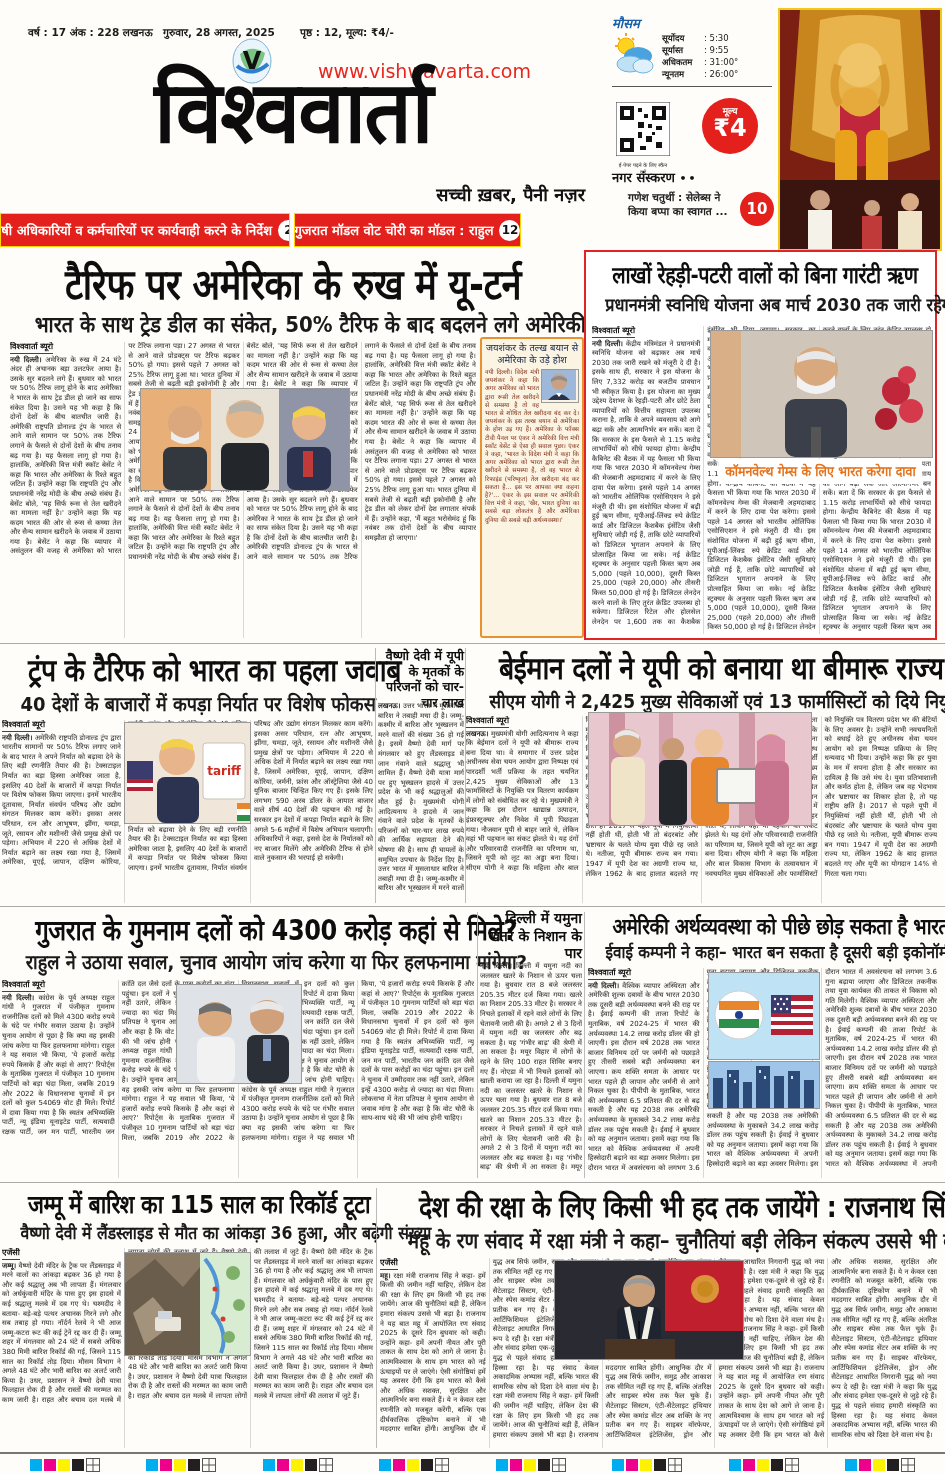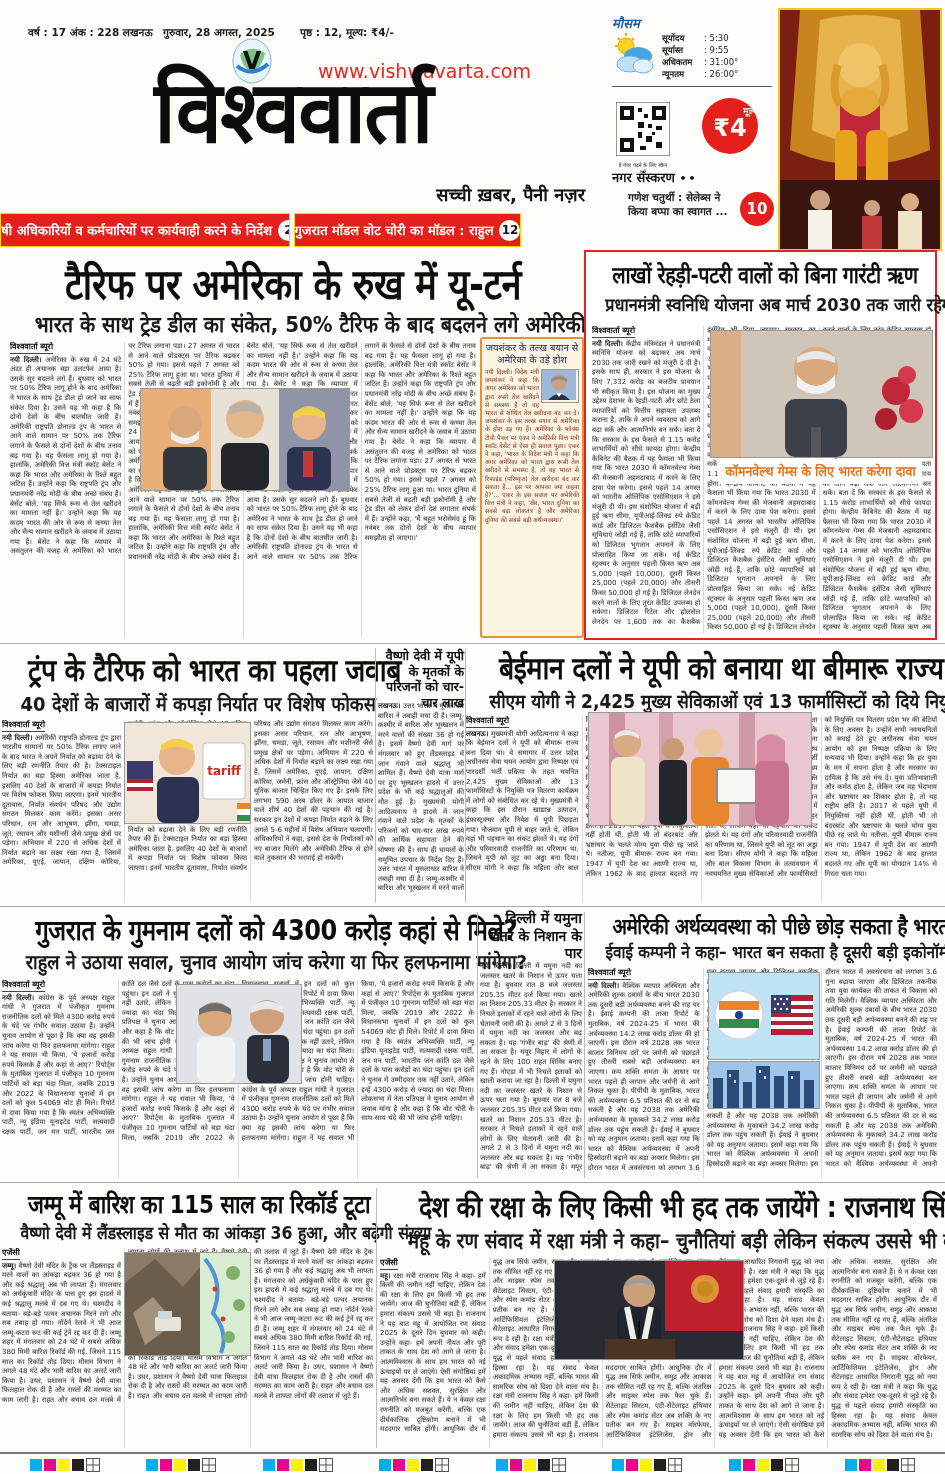--- a/index.html
+++ b/index.html
@@ -16,21 +16,21 @@
   .wx{position:absolute;left:612px;top:14px;width:160px;}
   .wx-title{font-size:13px;font-weight:700;color:#1a5fa8;font-style:italic;}
   .wx-row{display:flex;font-size:8.5px;color:#222;line-height:12px;}
   .wx-row .wl{font-weight:700;width:42px;}
   .wx-row .wv::before{content:":  ";}
   .wx-body{display:flex;gap:6px;border-bottom:1px solid #555;padding-bottom:4px;}
   .qr{position:absolute;left:616px;top:102px;width:54px;}
   .qr-cap{font-size:5.2px;color:#333;text-align:center;line-height:6.5px;margin-top:2px;}
   .price{position:absolute;left:702px;top:98px;width:56px;height:56px;border-radius:50%;
          background:#e3201b;color:#fff;text-align:center;line-height:1;}
-  .price .pl{font-size:9px;font-weight:700;padding-top:9px;text-align:right;}
+  .price .pl{font-size:9px;font-weight:700;padding-top:9px;}
   .price .pv{font-size:24px;font-weight:700;}
   .edition{position:absolute;left:612px;top:168px;font-size:13px;font-weight:700;color:#111;}
   .edots{letter-spacing:2px;font-size:11px;}
   .promo{position:absolute;left:628px;top:190px;width:108px;font-size:10.5px;font-weight:700;color:#222;line-height:14px;}
   .pg-circle{position:absolute;border-radius:50%;background:#e3201b;color:#fff;font-weight:700;
              display:flex;align-items:center;justify-content:center;}
   
   .ticker{position:absolute;left:0;top:213px;width:777px;height:34px;display:flex;gap:4px;}
   .tseg{background:#e3201b;border:1.5px solid #ffd400;color:#fff;font-weight:700;font-size:13px;
         display:flex;align-items:center;justify-content:center;gap:6px;white-space:nowrap;overflow:hidden;}

